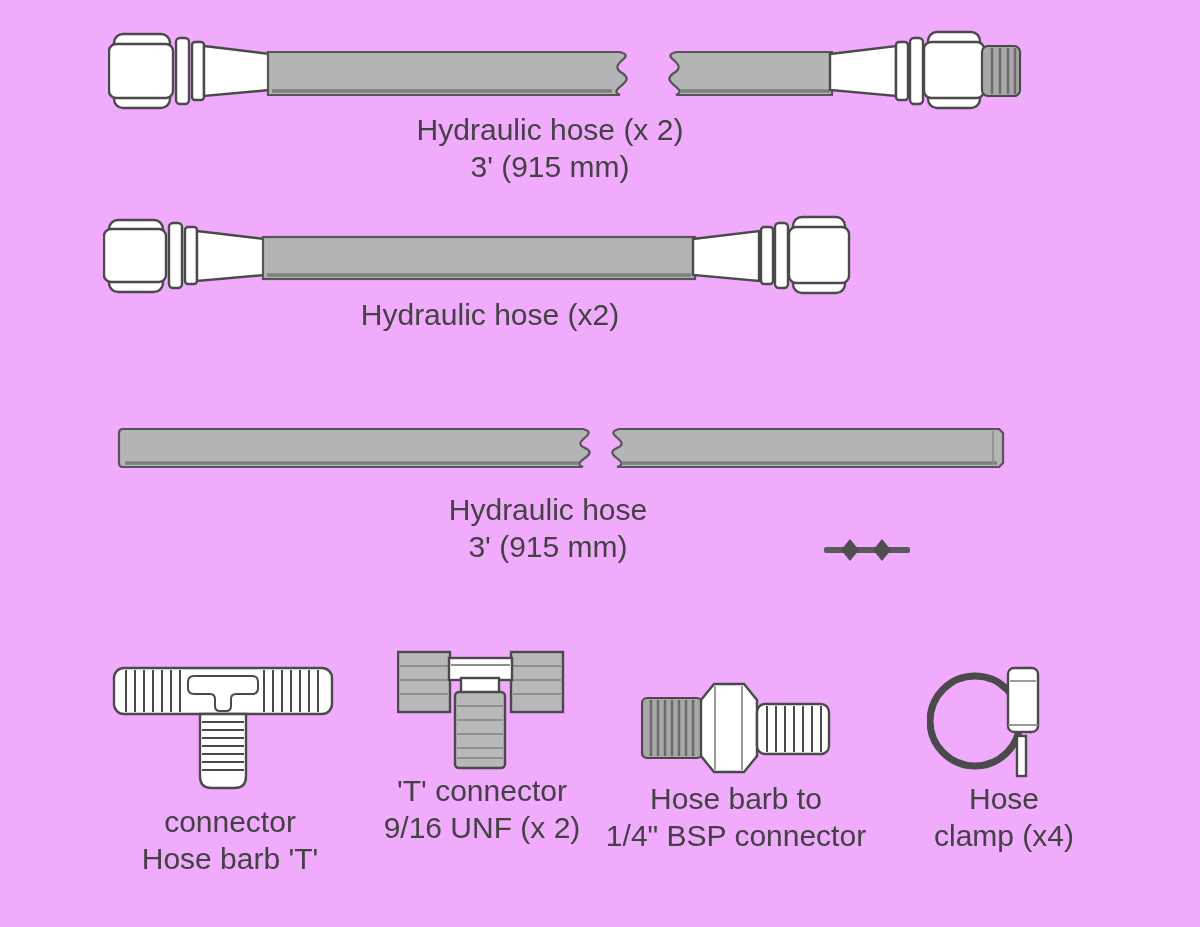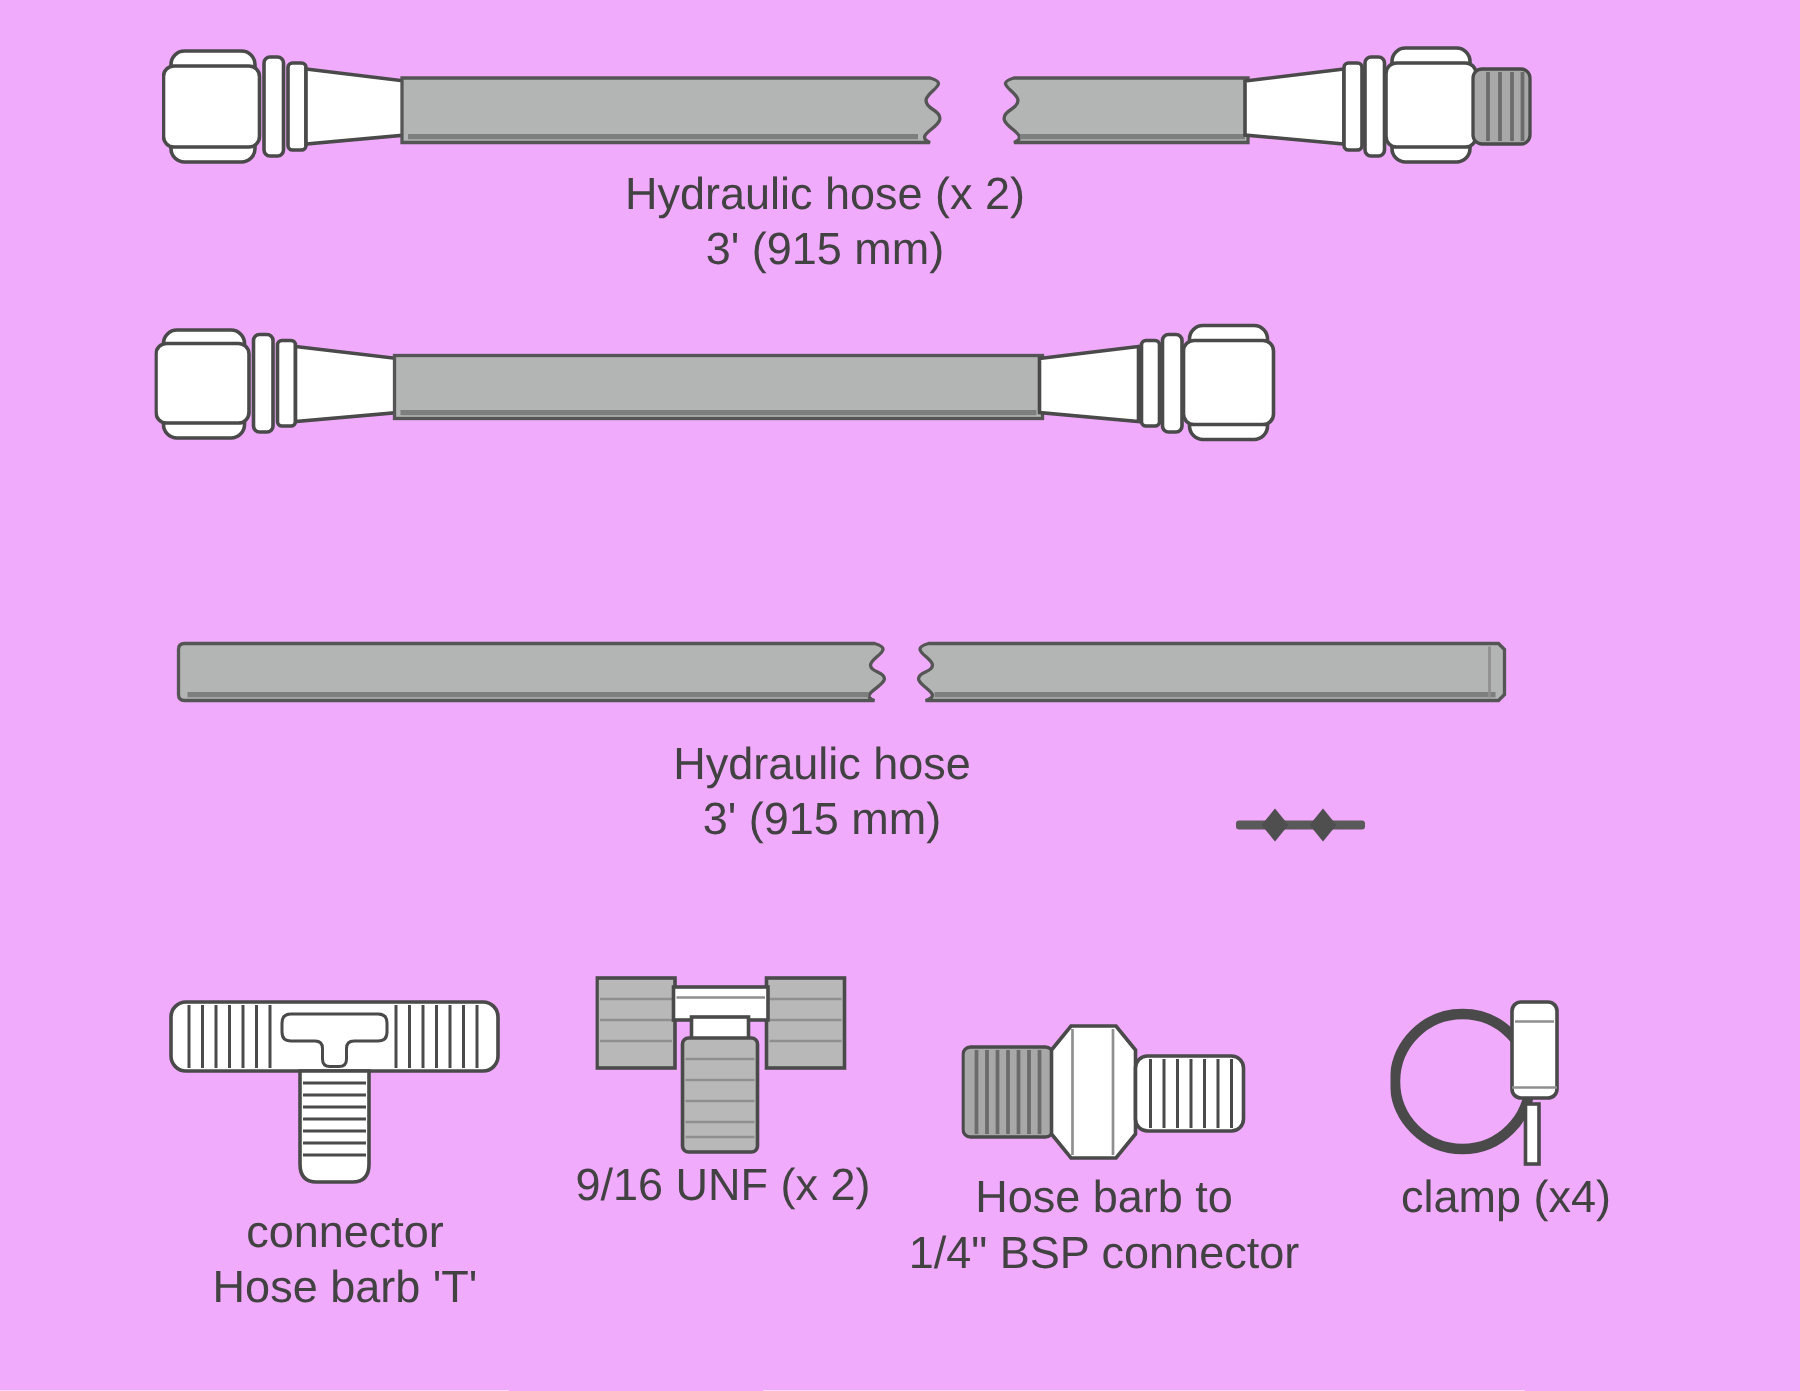--- a/index.html
+++ b/index.html
@@ -89,20 +89,21 @@
 
       <path d="M590,25 L656,17 L656,67 L590,61 Z" class="wh"></path>
       <rect x="658" y="13" width="12" height="57" rx="3" class="wh"></rect>
       <rect x="672" y="9" width="13" height="65" rx="4" class="wh"></rect>
       <rect x="690" y="3" width="52" height="24" rx="9" class="wh"></rect>
       <rect x="690" y="55" width="52" height="24" rx="9" class="wh"></rect>
       <rect x="686" y="13" width="60" height="56" rx="7" class="wh"></rect>
     </svg>
   </div>
   <div class="label" style="left:490px;top:296px">
+    <div>Hydraulic hose (x2)</div>
   </div>
 
   <div class="fig" style="left:117px;top:421px;width:890px;height:54px">
     <svg width="890" height="54" viewBox="0 0 890 54">
       <path d="M6,8 L466,8 C484,13 452,20 468,27 C484,34 452,41 466,46 L6,46 Q2,46 2,42 L2,12 Q2,8 6,8 Z" class="hose"></path>
       <path d="M502,8 C484,13 516,20 500,27 C484,34 516,41 500,46 L882,46 L886,42 L886,12 L882,8 Z" class="hose"></path>
       <line x1="8" y1="42" x2="462" y2="42" class="shade"></line>
       <line x1="506" y1="42" x2="880" y2="42" class="shade"></line>
       <line x1="876" y1="10" x2="876" y2="44" class="tex"></line>
     </svg>
@@ -172,20 +173,21 @@
       <rect x="64" y="28" width="38" height="16" class="wh"></rect>
       <rect x="58" y="42" width="50" height="76" rx="4" class="gray"></rect>
       <line x1="60" y1="56" x2="106" y2="56" class="tex"></line>
       <line x1="60" y1="70" x2="106" y2="70" class="tex"></line>
       <line x1="60" y1="84" x2="106" y2="84" class="tex"></line>
       <line x1="60" y1="98" x2="106" y2="98" class="tex"></line>
       <line x1="60" y1="108" x2="106" y2="108" class="tex"></line>
     </svg>
   </div>
   <div class="label" style="left:482px;top:772px">
+    <div>'T' connector</div>
     <div>9/16 UNF (x 2)</div>
   </div>
 
   <div class="fig" style="left:641px;top:681px;width:192px;height:96px">
     <svg width="192" height="96" viewBox="0 0 192 96">
 
       <rect x="1" y="17" width="60" height="60" rx="5" class="thread"></rect>
       <line x1="10" y1="19" x2="10" y2="75" class="tline"></line>
         <line x1="17" y1="19" x2="17" y2="75" class="tline"></line>
       <line x1="24" y1="19" x2="24" y2="75" class="tline"></line>
@@ -216,16 +218,17 @@
   <div class="fig" style="left:927px;top:657px;width:120px;height:124px">
     <svg width="120" height="124" viewBox="0 0 120 124">
       <circle cx="48" cy="64" r="45" fill="none" stroke="#4a4a4a" stroke-width="7"></circle>
       <rect x="81" y="11" width="30" height="64" rx="6" class="wh"></rect>
       <line x1="83" y1="24" x2="109" y2="24" class="tex"></line>
       <line x1="81" y1="68" x2="111" y2="68" class="tex"></line>
       <rect x="90" y="79" width="9" height="40" class="wh"></rect>
     </svg>
   </div>
   <div class="label" style="left:1004px;top:780px">
+    <div>Hose</div>
     <div>clamp (x4)</div>
   </div>
 
 </div>
 
 </body></html>

